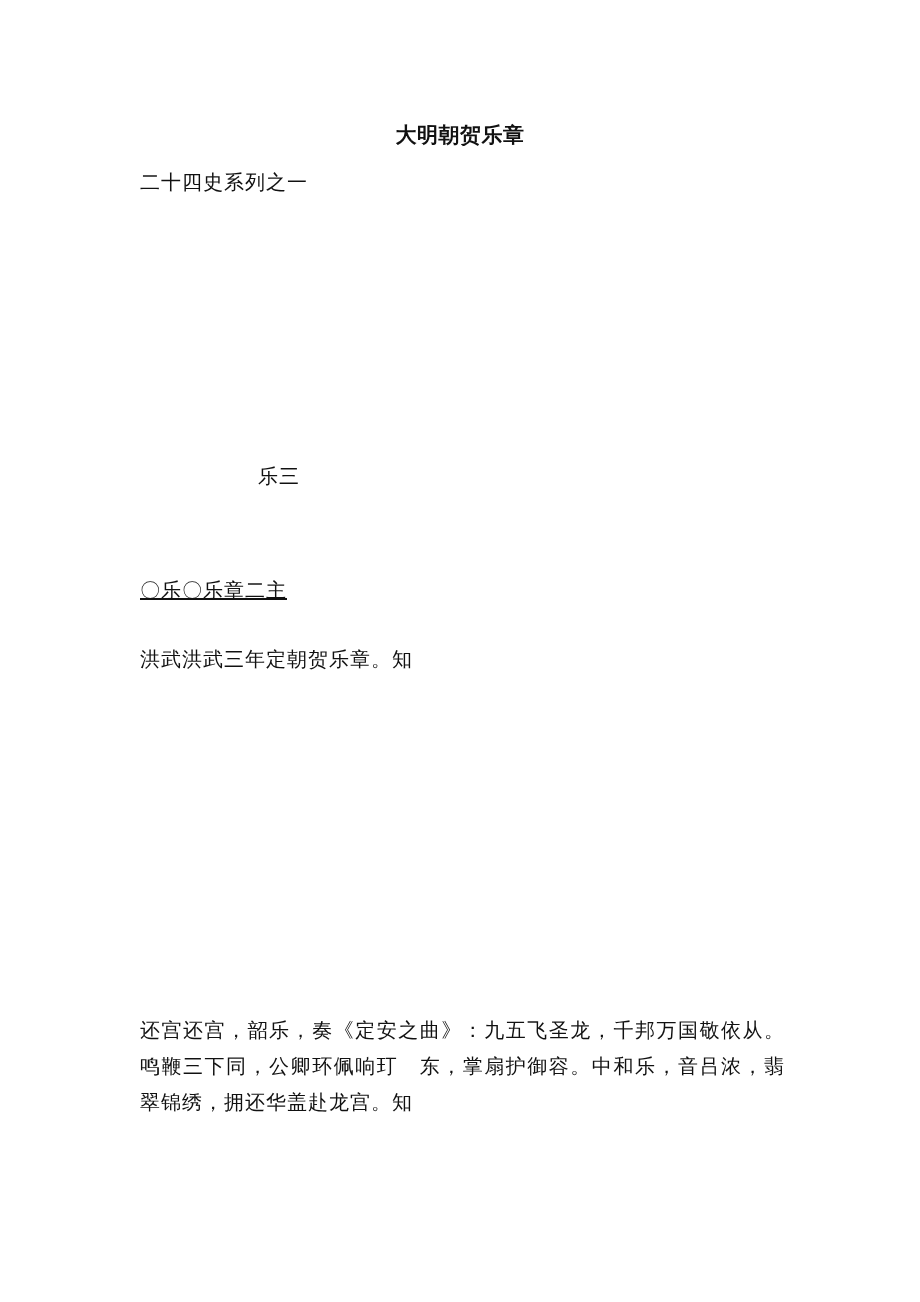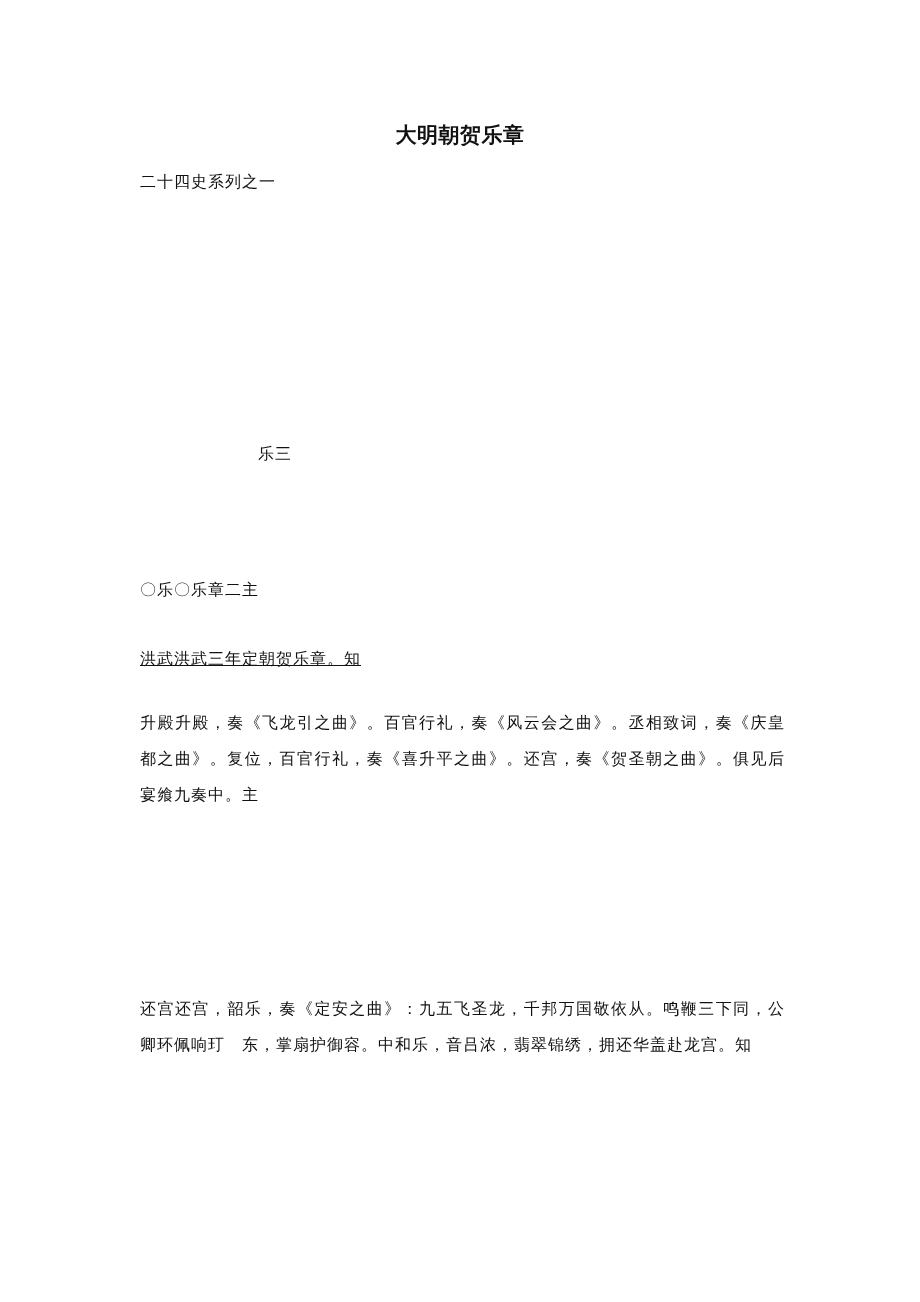--- a/index.html
+++ b/index.html
@@ -10,38 +10,37 @@
     }
     .page { position: absolute; left: 0; top: 0; width: 920px; height: 1302px; background: #fff; }
     .title {
       position: absolute; top: 120px; left: 0; width: 920px; text-align: center;
       font-family: "DejaVu Sans", "Liberation Sans", sans-serif;
       font-weight: bold; font-size: 21px; line-height: 30px; letter-spacing: 0.5px;
       padding-left: 0;
     }
     .line {
       position: absolute; left: 140px; width: 645px;
-      font-size: 16px; line-height: 36px; letter-spacing: 1px;
+      font-size: 20px; line-height: 36px; letter-spacing: 1px;
       white-space: normal; word-break: break-all;
       text-align: justify;
     }
     .subtitle { top: 164px; }
     .volume { top: 266px; }
-    .section { top: 436px; left: 258px; }
-    .heading1 { top: 572px; }
-    .p1 { top: 641px; text-decoration: underline; }
+    .section { top: 458px; left: 258px; }
+    .heading1 { top: 572px; text-decoration: underline; }
+    .p1 { top: 641px; }
     .p2 { top: 705px; }
     .p3 { top: 841px; }
     .p4 { top: 903px; }
-    .p5 { top: 991px; }
+    .p5 { top: 1012px; }
   </style>
 </head>
 <body>
 
 <div class="page">
   <div class="title">大明朝贺乐章</div>
   <div class="line subtitle">二十四史系列之一</div>
   <div class="line section">乐三</div>
   <div class="line heading1">〇乐〇乐章二主</div>
   <div class="line p1">洪武洪武三年定朝贺乐章。知</div>
-  <div class="line p2">升殿升殿，奏《飞龙引之曲》。百官行礼，奏《风云会之曲》。丞相致词，奏《庆皇都之曲》。复位，百官行礼，奏《喜升平之曲》。还宫，奏《贺圣朝之曲》。俱见后宴飨九奏中。主</div>
   <div class="line p5">还宫还宫，韶乐，奏《定安之曲》：九五飞圣龙，千邦万国敬依从。鸣鞭三下同，公卿环佩响玎　东，掌扇护御容。中和乐，音吕浓，翡翠锦绣，拥还华盖赴龙宫。知</div>
 </div>
 
 </body></html>

